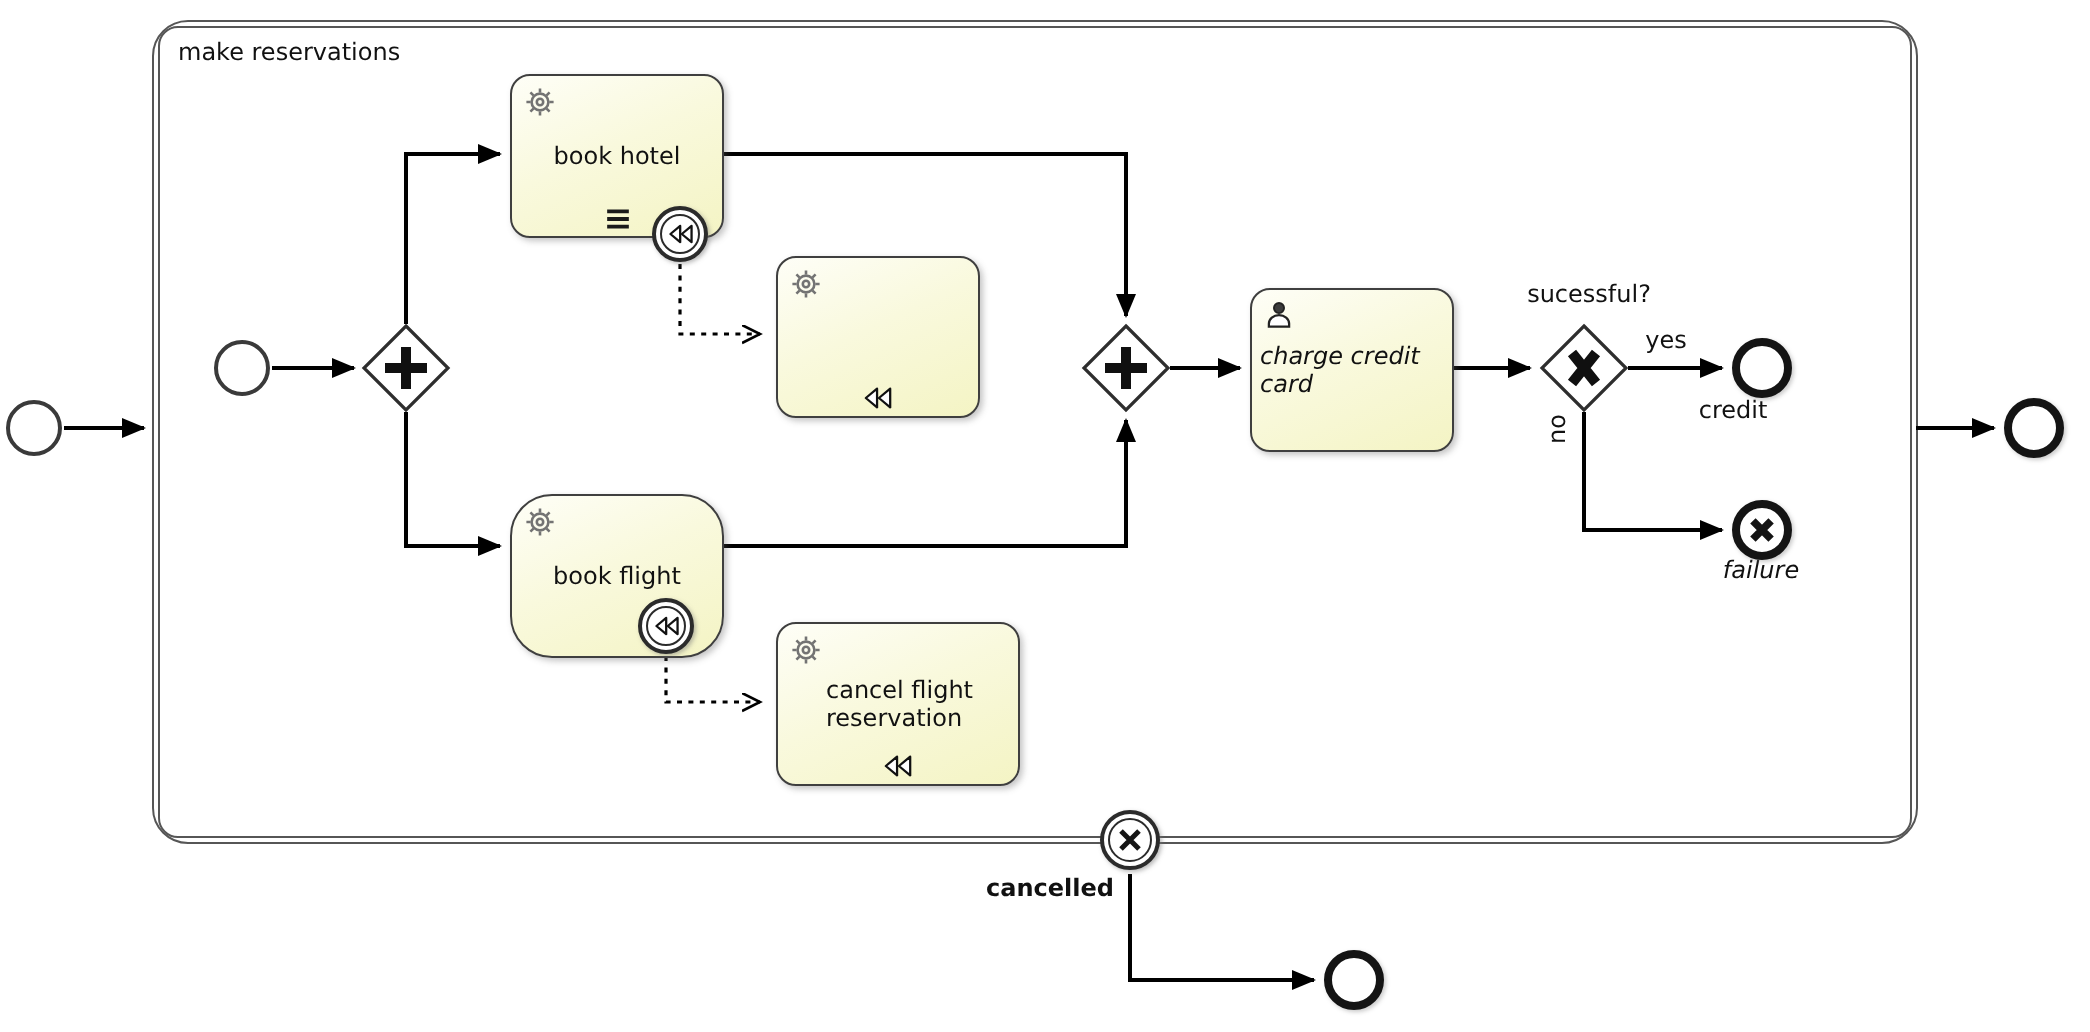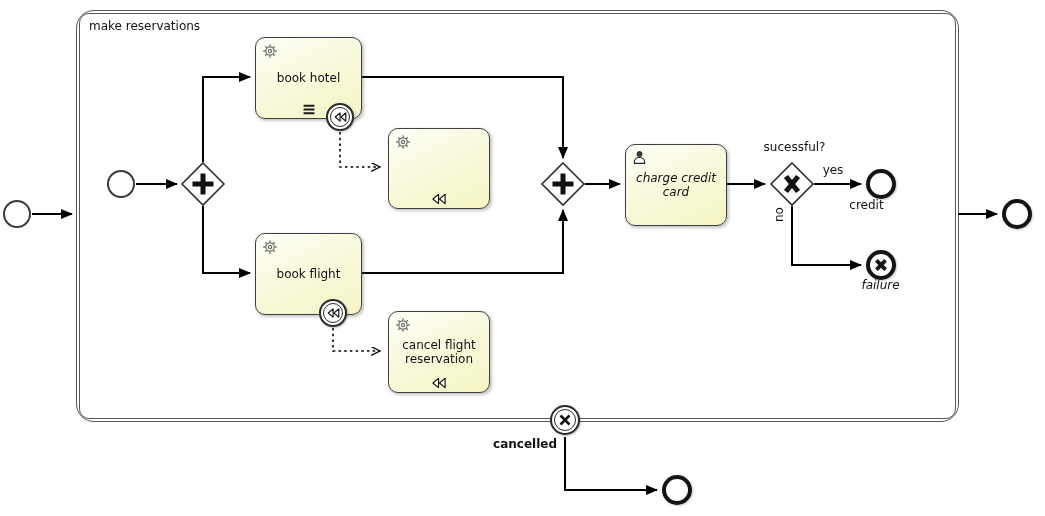--- a/index.html
+++ b/index.html
@@ -7,21 +7,21 @@
           font-family:"DejaVu Sans","Liberation Sans",sans-serif;font-size:12px;color:#111;overflow:hidden;}
   .abs{position:absolute;}
   
   .subprocess{border:1px solid #565656;border-radius:18px;}
   .subprocess-inner{position:absolute;left:2px;top:2px;right:2px;bottom:2px;border:1px solid #565656;border-radius:10px;}
   .sp-label{position:absolute;left:12px;top:8px;white-space:nowrap;}
   
   .task{border:1.6px solid #3f3f3f;border-radius:10px;
         background:linear-gradient(155deg,#fefef7 0%,#f9f9dd 45%,#f4f4c4 100%);
         box-shadow:1.5px 1.5px 3px rgba(90,90,90,.35);
-        display:flex;align-items:center;justify-content:center;text-align:center;}
+        display:flex;align-items:center;justify-content:center;}
   .task-label{line-height:1.2;padding:0 4px;}
   .task-icon{position:absolute;left:6px;top:5px;}
   .task-marker{position:absolute;bottom:3px;left:50%;transform:translateX(-50%);line-height:0;}
   
   .evt{border-radius:50%;box-sizing:border-box;background:#fff;}
   .evt-start{border:2px solid #3a3a3a;}
   .evt-end{border:4px solid #141414;box-shadow:1px 1px 2px rgba(120,120,120,.4);}
   .evt-boundary{border:2px solid #2b2b2b;box-shadow:1px 1px 2px rgba(120,120,120,.5);z-index:6;}
   .evt-inner{position:absolute;inset:2px;border:1.5px solid #2b2b2b;border-radius:50%;
              display:flex;align-items:center;justify-content:center;background:#fff;}
@@ -123,34 +123,34 @@
     <span class="task-marker">
       <svg width="15" height="12" viewBox="0 0 16 12">
           <g fill="#fff" stroke="#111" stroke-width="1.2" stroke-linejoin="round">
             <path d="M7.5 1 L1.5 6 L7.5 11 z"></path>
             <path d="M14.5 1 L8.5 6 L14.5 11 z"></path>
           </g>
         </svg>
     </span>
   </div>
 
-  <div class="abs task node" style="left:255px;top:233px;width:105px;height:80px;">
+  <div class="abs task node" style="left:255px;top:247px;width:105px;height:80px;border-radius:21px;">
     <span class="task-icon">
       <svg width="16" height="16" viewBox="0 0 16 16">
           <g fill="none" stroke="#737373" stroke-width="1.3">
             <circle cx="8" cy="8" r="4.2"></circle>
             <circle cx="8" cy="8" r="1.6"></circle>
             <path d="M8 1.2v2.1 M8 12.7v2.1 M1.2 8h2.1 M12.7 8h2.1 M3.2 3.2l1.5 1.5 M11.3 11.3l1.5 1.5 M12.8 3.2l-1.5 1.5 M4.7 11.3l-1.5 1.5"></path>
           </g>
         </svg>
     </span>
     <span class="task-label">book flight</span>
   </div>
 
-  <div class="abs task node" style="left:388px;top:311px;width:100px;height:80px;">
+  <div class="abs task node" style="left:388px;top:311px;width:100px;height:80px;padding-left:20px;">
     <span class="task-icon">
       <svg width="16" height="16" viewBox="0 0 16 16">
           <g fill="none" stroke="#737373" stroke-width="1.3">
             <circle cx="8" cy="8" r="4.2"></circle>
             <circle cx="8" cy="8" r="1.6"></circle>
             <path d="M8 1.2v2.1 M8 12.7v2.1 M1.2 8h2.1 M12.7 8h2.1 M3.2 3.2l1.5 1.5 M11.3 11.3l1.5 1.5 M12.8 3.2l-1.5 1.5 M4.7 11.3l-1.5 1.5"></path>
           </g>
         </svg>
     </span>
     <span class="task-label">cancel flight reservation</span>

